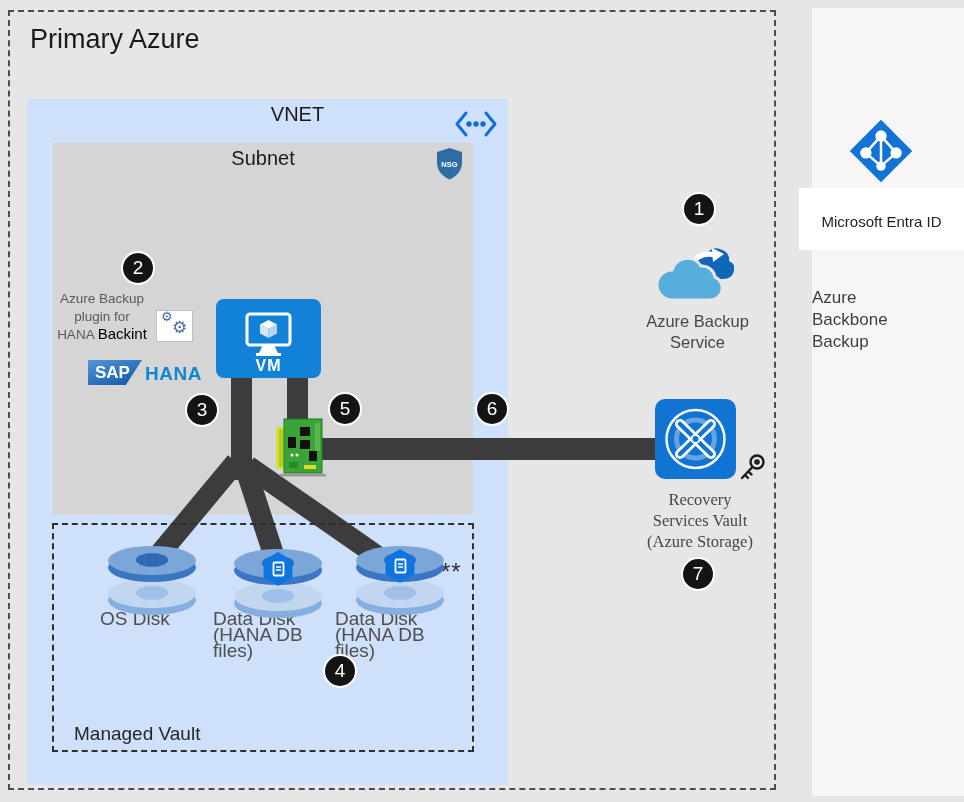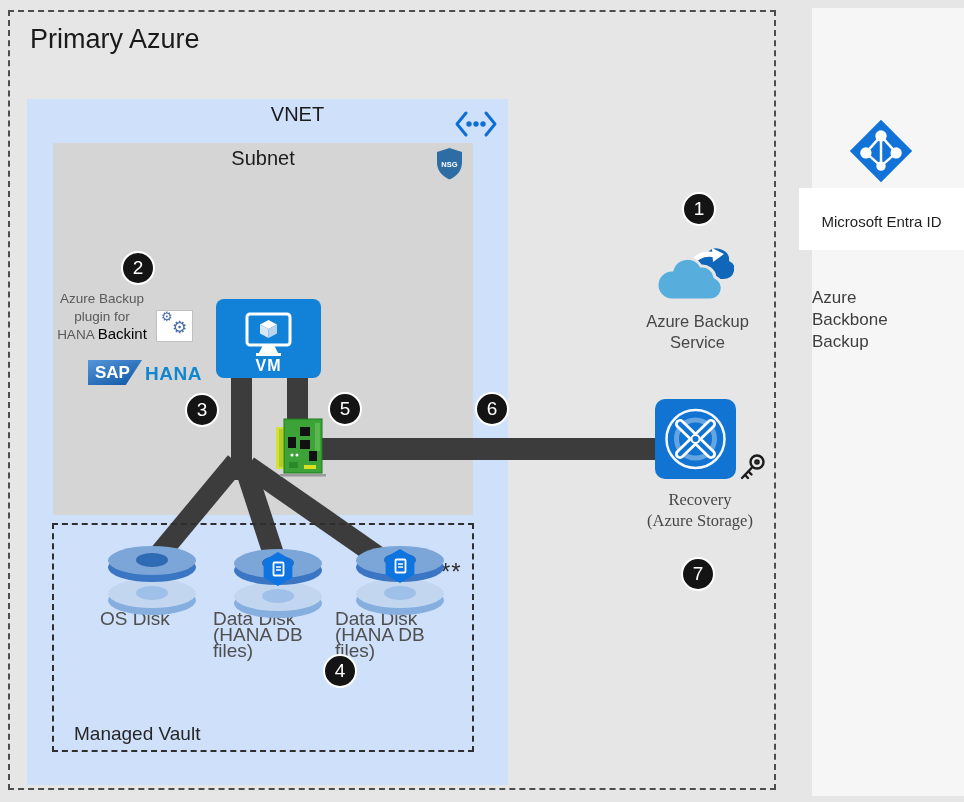--- a/index.html
+++ b/index.html
@@ -248,20 +248,21 @@
     <g stroke="#1b1b1b" stroke-width="2.4" fill="none" stroke-linecap="round">
       <circle cx="20" cy="10" r="6.5"></circle>
         <circle cx="20" cy="10" r="1.6"></circle>
       <line x1="15" y1="15.5" x2="5" y2="26"></line>
       <line x1="8" y1="23" x2="11" y2="26"></line>
         <line x1="11.5" y1="19.5" x2="14.5" y2="22.5"></line>
     </g>
   </svg>
   <div class="abs vault-label">
     <div>Recovery</div>
+    <div>Services Vault</div>
     <div>(Azure Storage)</div>
   </div>
 
   <div class="abs step" style="left:682px;top:192px">1</div>
   <div class="abs step" style="left:121px;top:251px">2</div>
   <div class="abs step" style="left:185px;top:393px">3</div>
   <div class="abs step" style="left:323px;top:654px">4</div>
   <div class="abs step" style="left:328px;top:392px">5</div>
   <div class="abs step" style="left:475px;top:392px">6</div>
   <div class="abs step" style="left:681px;top:557px">7</div>

